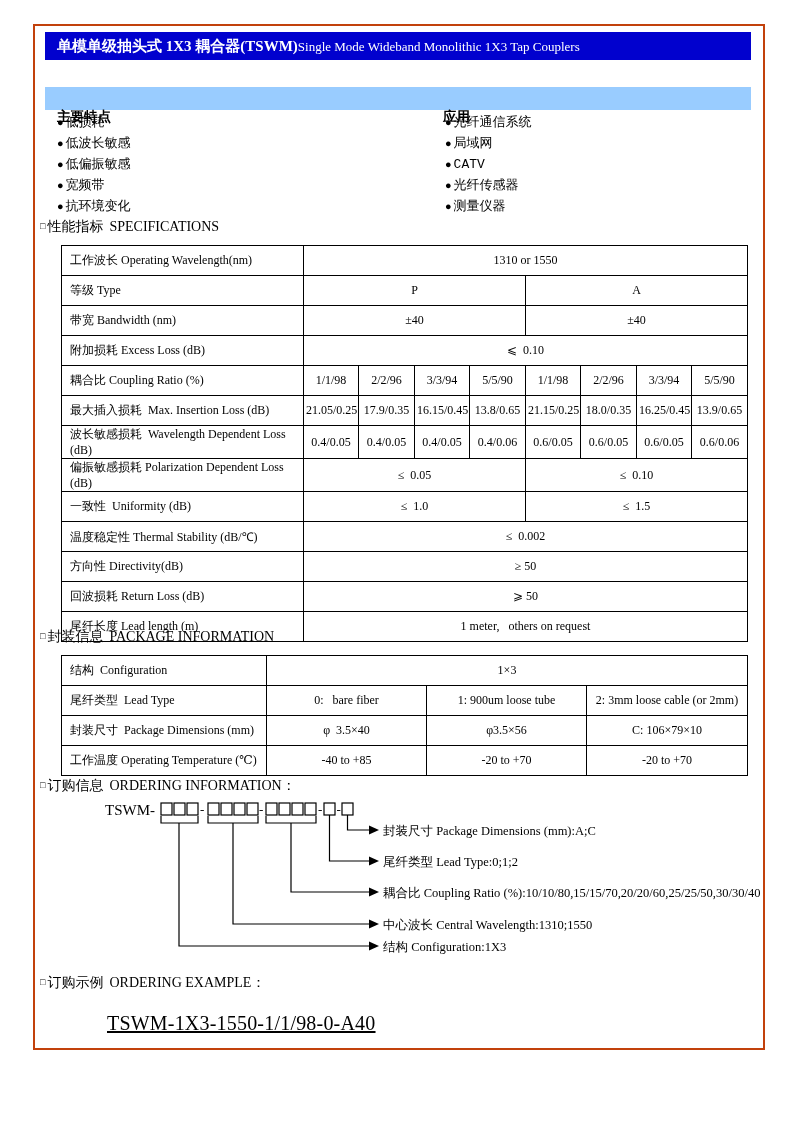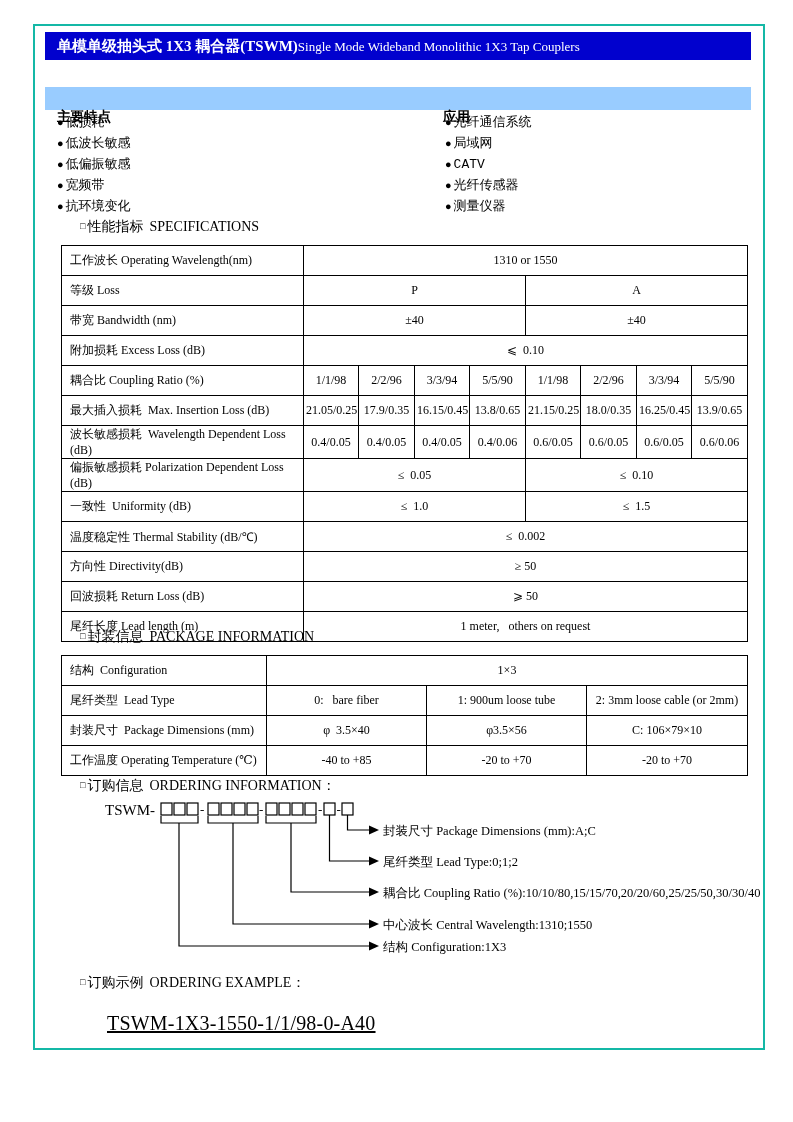--- a/index.html
+++ b/index.html
@@ -1,30 +1,30 @@
 <!DOCTYPE html>
 <html><head>
 <meta charset="utf-8">
 <style>
   html,body{margin:0;padding:0;background:#fff;}
   body{width:793px;height:1122px;position:relative;font-family:"Liberation Serif","DejaVu Serif",serif;color:#000;}
-  .doc-border{position:absolute;left:33px;top:24px;width:728px;height:1022px;border:2px solid #14b8a6;background:#fff;}
+  .doc-border{position:absolute;left:33px;top:24px;width:728px;height:1022px;border:2px solid #c2410c;background:#fff;}
   .banner{position:absolute;left:10px;top:6px;width:706px;height:28px;background:#0101ce;color:#fff;line-height:28px;white-space:nowrap;overflow:hidden;padding-left:12px;box-sizing:border-box;}
   .title-zh{font-weight:bold;font-size:15px;}
   .title-en{font-size:13px;}
   .features-bar{position:absolute;left:10px;top:61px;width:706px;height:23px;background:#99ccff;line-height:23px;}
   .bar-heading{position:absolute;top:18px;font-weight:bold;font-size:13.5px;}
   .bar-heading.feat{left:12px;}
   .bar-heading.apps{left:398px;}
   .list{position:absolute;top:86px;font-size:13px;font-family:Liberation Mono, monospace;}
   .list.features{left:22px;width:330px;}
   .list.apps{left:410px;width:300px;}
   .li{height:21px;line-height:21px;white-space:nowrap;}
   .blt{font-size:11px;margin-right:2px;}
-  .sec-heading{position:absolute;left:5px;font-size:14px;white-space:nowrap;margin-left:40px;}
+  .sec-heading{position:absolute;left:5px;font-size:14px;white-space:nowrap;}
   .sec-heading .sq{font-size:9px;vertical-align:2px;margin-right:2px;}
   .sec-heading .en{margin-left:6px;}
   table{border-collapse:collapse;table-layout:fixed;position:absolute;left:26px;}
   td{border:1px solid #000;font-size:12px;height:29px;padding:0 2px;white-space:pre-wrap;overflow:hidden;}
   td.lbl{text-align:left;padding-left:8px;}
   td.val{text-align:center;}
   table.spec{top:219px;width:686px;font-family:Liberation Serif, serif;}
   table.pkg{top:629px;width:686px;}
   .example-code{position:absolute;left:72px;top:986px;font-size:20px;letter-spacing:0.2px;text-decoration:underline;}
   .ord-svg{position:absolute;left:68px;top:771px;}
@@ -75,21 +75,21 @@
         <col style="width:56px">
         <col style="width:55px">
         <col style="width:56px">
       </colgroup>
     <tbody>
         <tr>
           <td class="lbl">工作波长 Operating Wavelength(nm)</td>
           <td class="val" colspan="8">1310 or 1550</td>
         </tr>
     <tr>
-          <td class="lbl">等级 Loss</td>
+          <td class="lbl">等级 Type</td>
           <td class="val" colspan="4">P</td>
           <td class="val" colspan="4">A</td>
         </tr>
     <tr>
           <td class="lbl">带宽 Bandwidth (nm)</td>
           <td class="val" colspan="4">±40</td>
           <td class="val" colspan="4">±40</td>
         </tr>
     <tr>
           <td class="lbl">附加损耗 Excess Loss (dB)</td>

